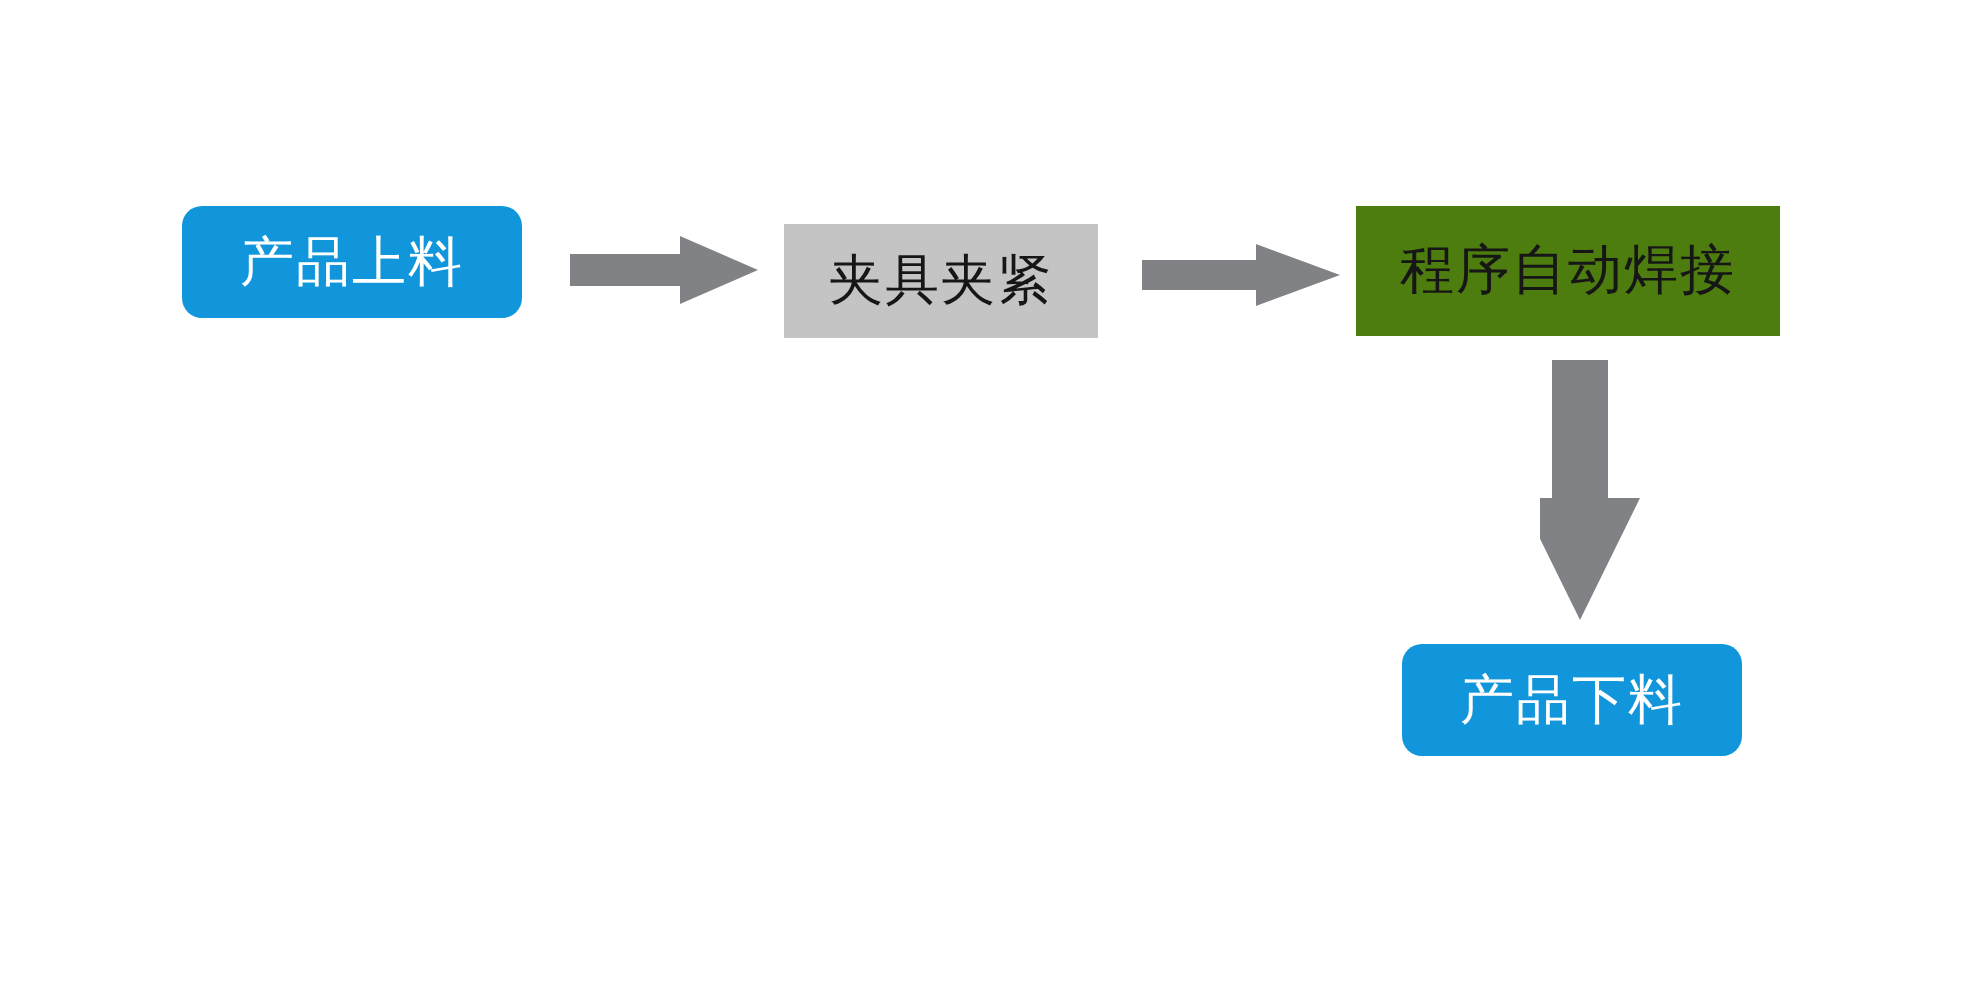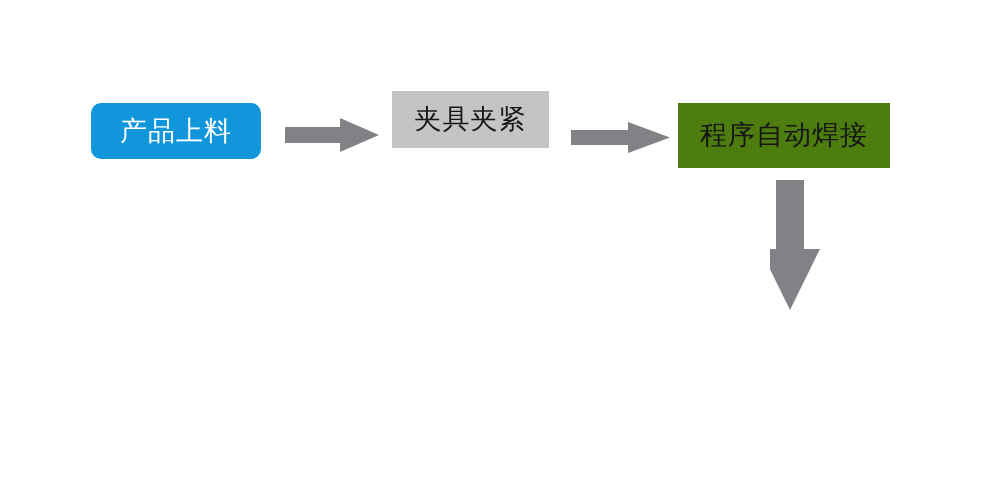--- a/index.html
+++ b/index.html
@@ -47,21 +47,21 @@
     overflow: visible;
   }
   .arrow svg {
     display: block;
   }
   .arrow-fill {
     fill: #808285;
   }
   
   #node-0 { left: 91px;  top: 103px; width: 170px; height: 56px; }
-  #node-1 { left: 392px; top: 91px; width: 157px; height: 57px; }
+  #node-1 { left: 392px; top: 112px; width: 157px; height: 57px; }
   #node-2 { left: 678px; top: 103px; width: 212px; height: 65px; }
   #node-3 { left: 701px; top: 322px; width: 170px; height: 56px; }
   #arrow-0 { left: 285px; top: 118px; width: 94px;  height: 34px; }
   #arrow-1 { left: 571px; top: 122px; width: 99px;  height: 31px; }
   #arrow-2 { left: 770px; top: 180px; width: 54px;  height: 130px; }
 </style>
 </head>
 <body>
 
 <div id="canvas" style="background: rgb(255, 255, 255);">
@@ -89,14 +89,17 @@
   <div id="node-2" class="node node-gray" style="background: #4d7c0f; color: rgb(22, 22, 22);">
     <span>程序自动焊接</span>
   </div>
 
   <div id="arrow-2" class="arrow">
     <svg width="54" height="130" viewBox="0 0 54 130" xmlns="http://www.w3.org/2000/svg">
       <polygon class="arrow-fill" points="6,0 34,0 34,69 50,69 20,130 -10,69 6,69" fill="#808285"></polygon>
     </svg>
   </div>
 
+  <div id="node-3" class="node node-blue" style="background: rgb(18, 150, 219); color: rgb(255, 255, 255);">
+    <span>产品下料</span>
+  </div>
 
 </div>
 
 </body></html>

